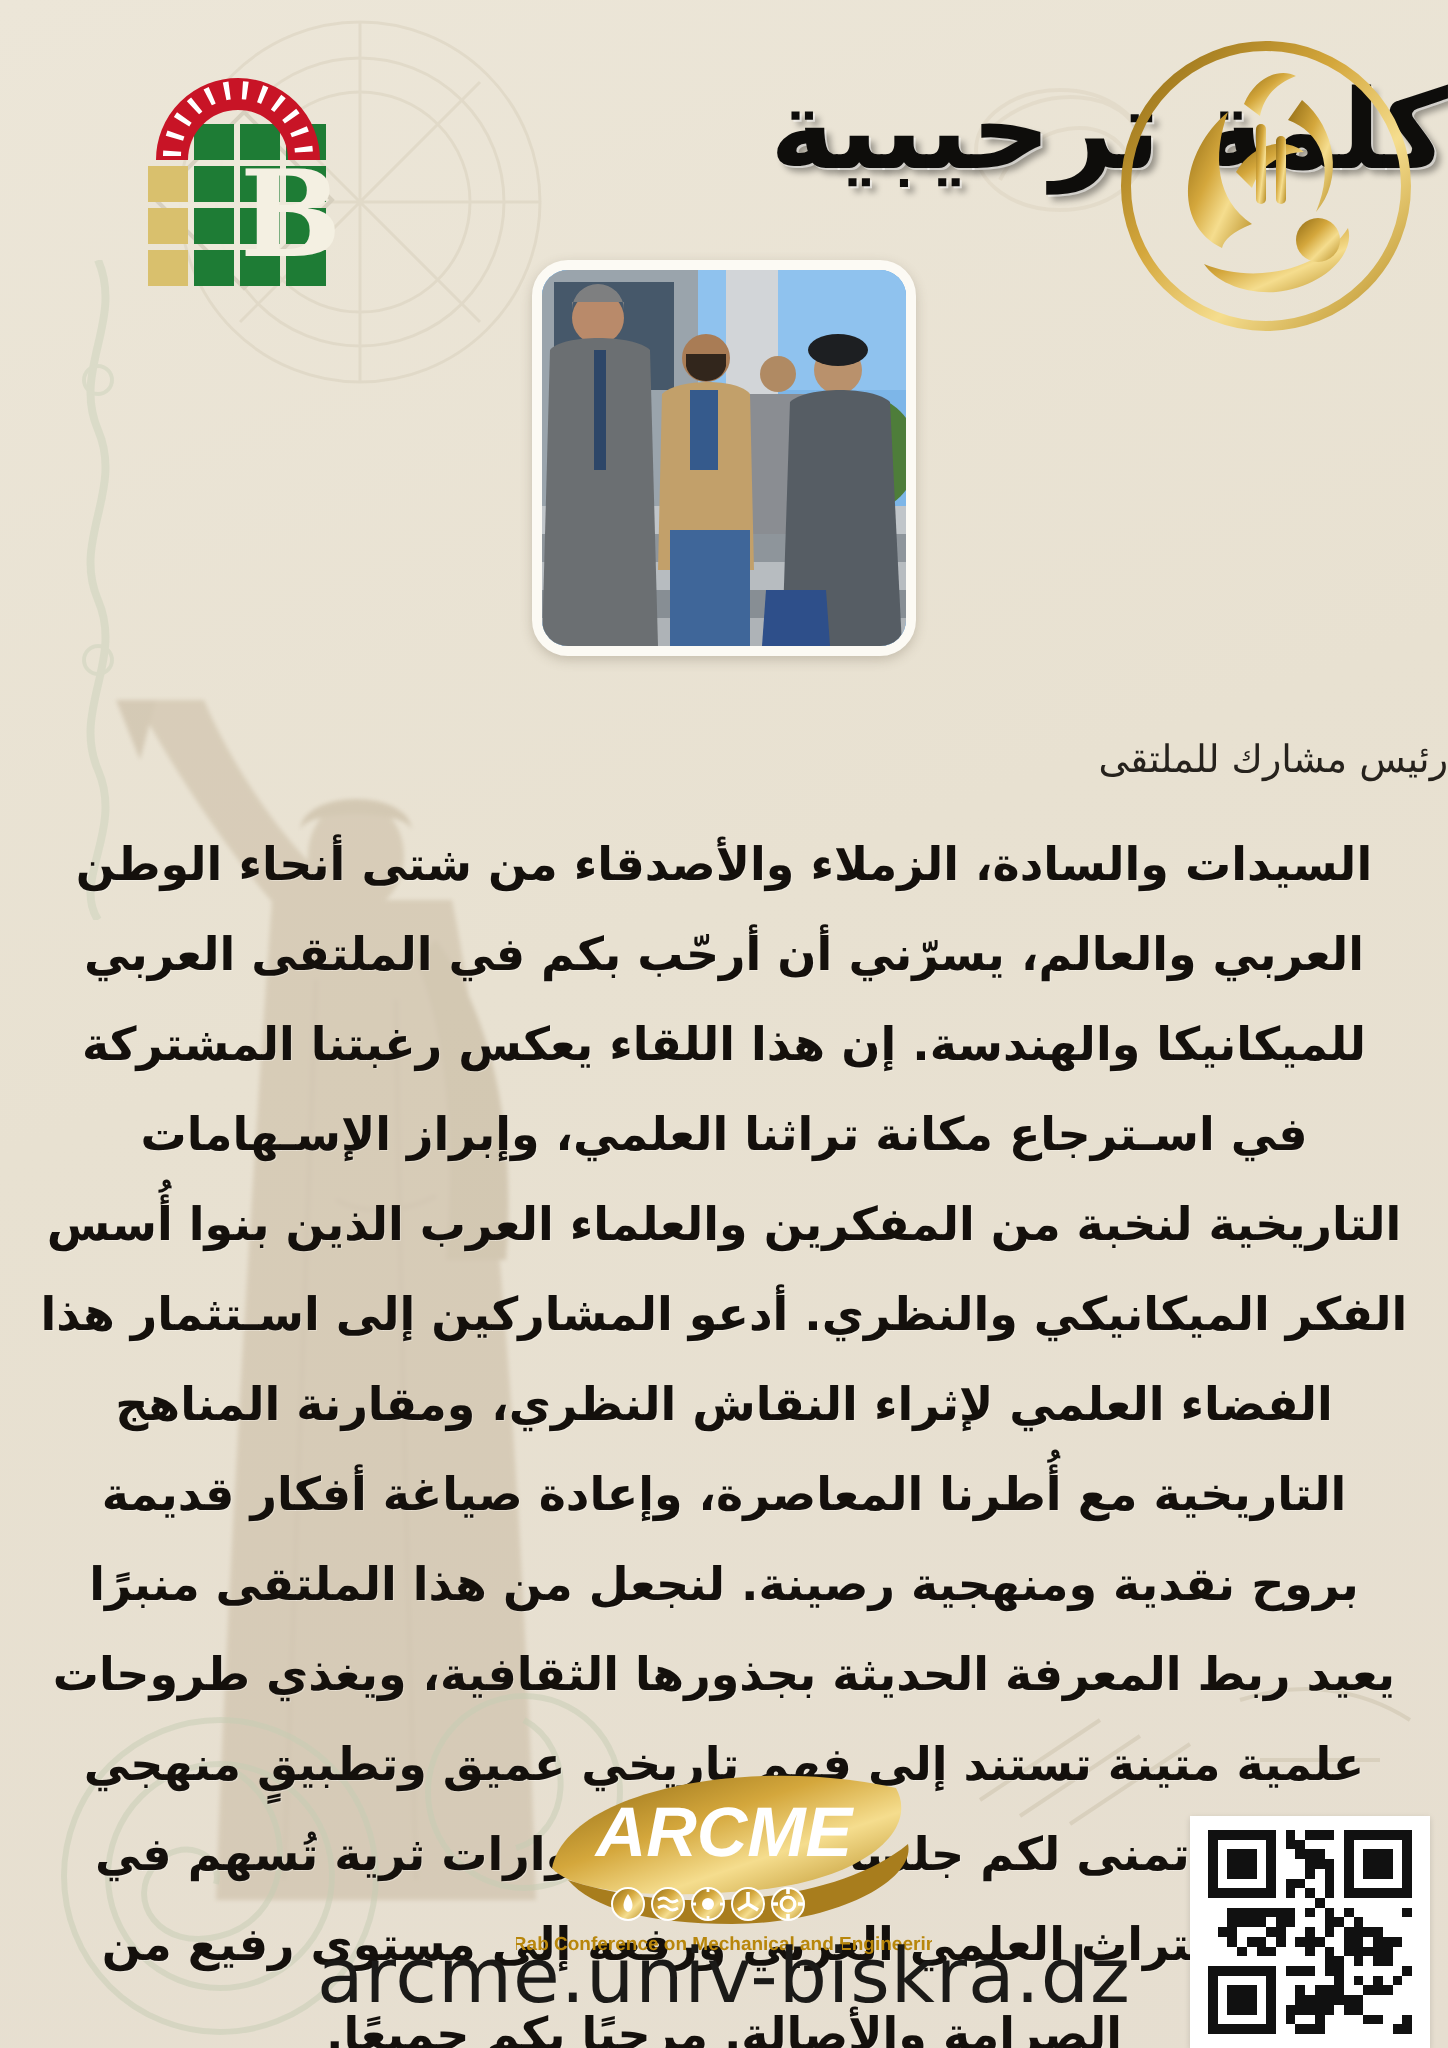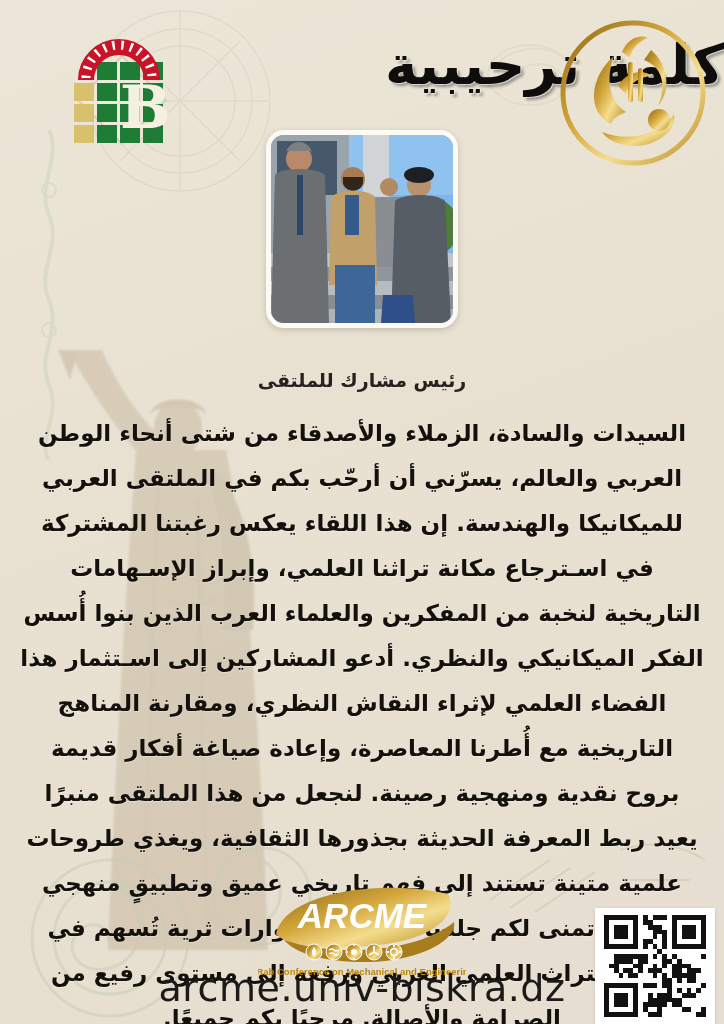--- a/index.html
+++ b/index.html
@@ -20,21 +20,21 @@
   .gold-emblem{left:556px;top:16px;width:154px;height:154px;}
 
   
   .photo-frame{left:266px;top:130px;width:182px;height:188px;border:5px solid #fcfaf4;
                border-radius:18px;overflow:hidden;box-shadow:0 2px 6px rgba(90,80,60,.25);
                background:#7db6e8;}
 
   
   .speaker-name{left:0;right:0;top:331px;text-align:center;font-size:27px;font-weight:800;
                 color:#14110e;direction:rtl;}
-  .speaker-role{left:0;right:0;top:369px;text-align:center;font-size:19px;font-weight:700;
+  .speaker-role{left:0;right:0;top:369px;text-align:right;font-size:19px;font-weight:400;
                 color:#26221d;direction:rtl;}
 
   
   .welcome-text{left:20px;right:20px;top:411px;direction:rtl;text-align:center;
                 font-size:23px;font-weight:700;line-height:45px;color:#14100c;
                 text-shadow:.5px .5px 0 rgba(255,255,255,.3);}
 
   
   .arcme-logo{left:258px;top:878px;width:208px;height:100px;}
   .website-url{left:0;right:0;top:966px;text-align:center;font-size:38px;font-weight:400;

